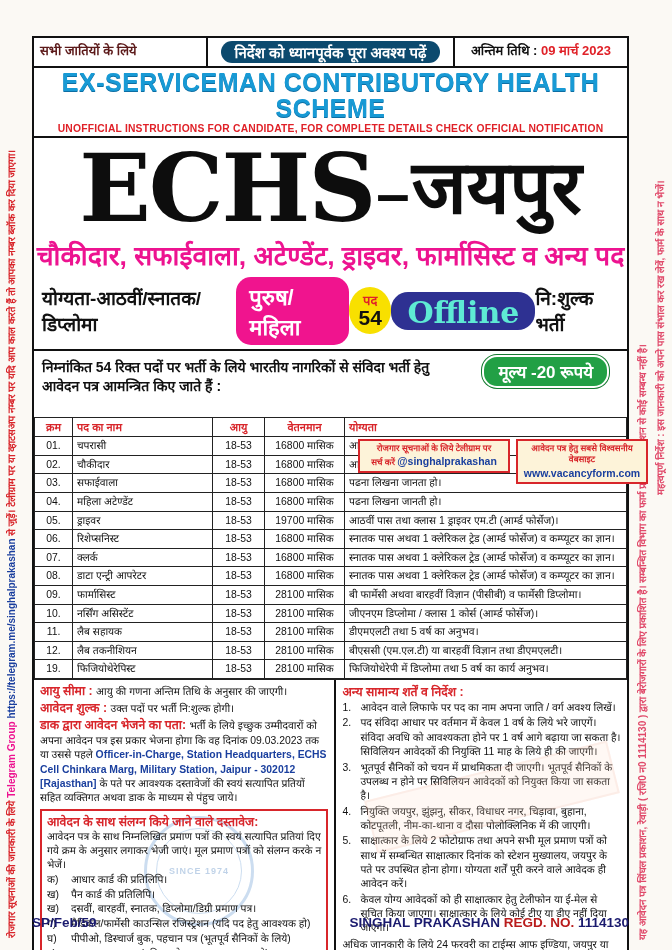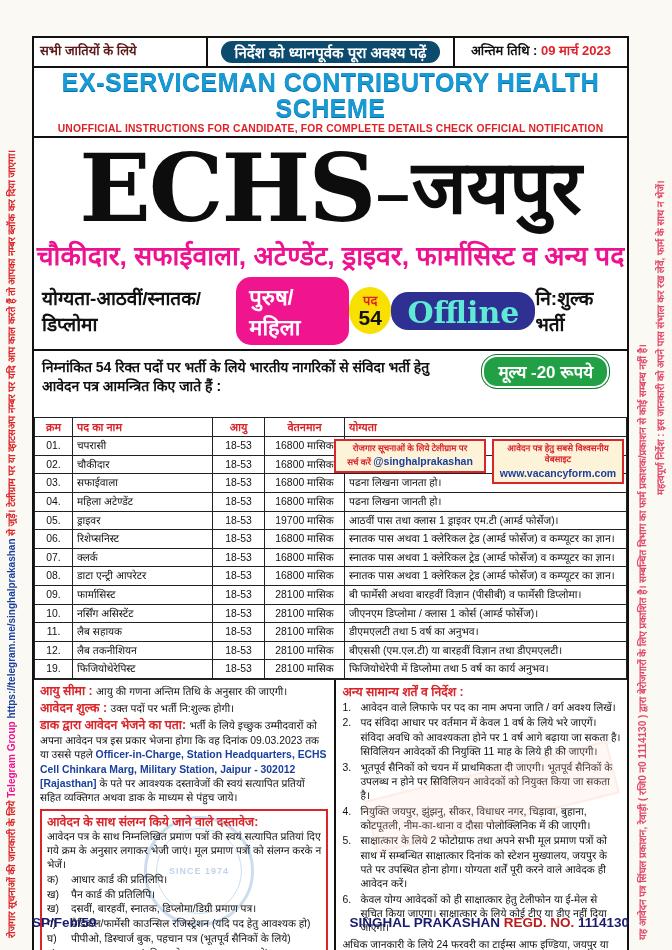--- a/index.html
+++ b/index.html
@@ -52,21 +52,21 @@
   
   .table-wrap { position:relative; }
   table { width:100%; border-collapse:collapse;margin-top:16px; }
   th,td { border:1px solid #222; font-size:10.4px; padding:1px 4px; line-height:1.5; color:#111; }
   th { color:#d8262b; text-align:left; font-size:11px; }
   .c-sn,.c-age { text-align:center; width:38px; }
   .c-age { width:52px; }
   .c-pay { text-align:center; width:80px; }
   .c-name { width:140px; }
   td.c-name,td.c-qual { font-weight:500; }
-  .adbox { position:absolute; background:#fdf3d9; border:2px solid #d8262b; font-size:8.6px; font-weight:bold; color:#d8262b; text-align:center; line-height:1.35; padding:2px 4px; z-index:5; }
+  .adbox { position:absolute; background:#fdf3d9; border:2px solid #d8262b; font-size:8.6px; font-weight:bold; color:#d8262b; text-align:center; line-height:1.35; padding:2px 4px; z-index:5;margin-left:24px; }
   .adbox1 { left:300px; top:22px; width:152px; }
   .adbox2 { left:458px; top:22px; width:132px; }
   .ad-blue { color:#1a3f9e; font-size:10.5px; }
 
   
   .two-col { display:flex; border-top:1px solid #222; }
   .col-left { width:51%; border-right:2px solid #111; padding:3px 6px 4px; position:relative; }
   .col-right { width:49%; padding:3px 6px 4px; position:relative; }
   .h-red { color:#d8262b; font-weight:900; font-size:12.3px; }
   .body-txt { font-size:10.4px; line-height:1.38; color:#111; }

